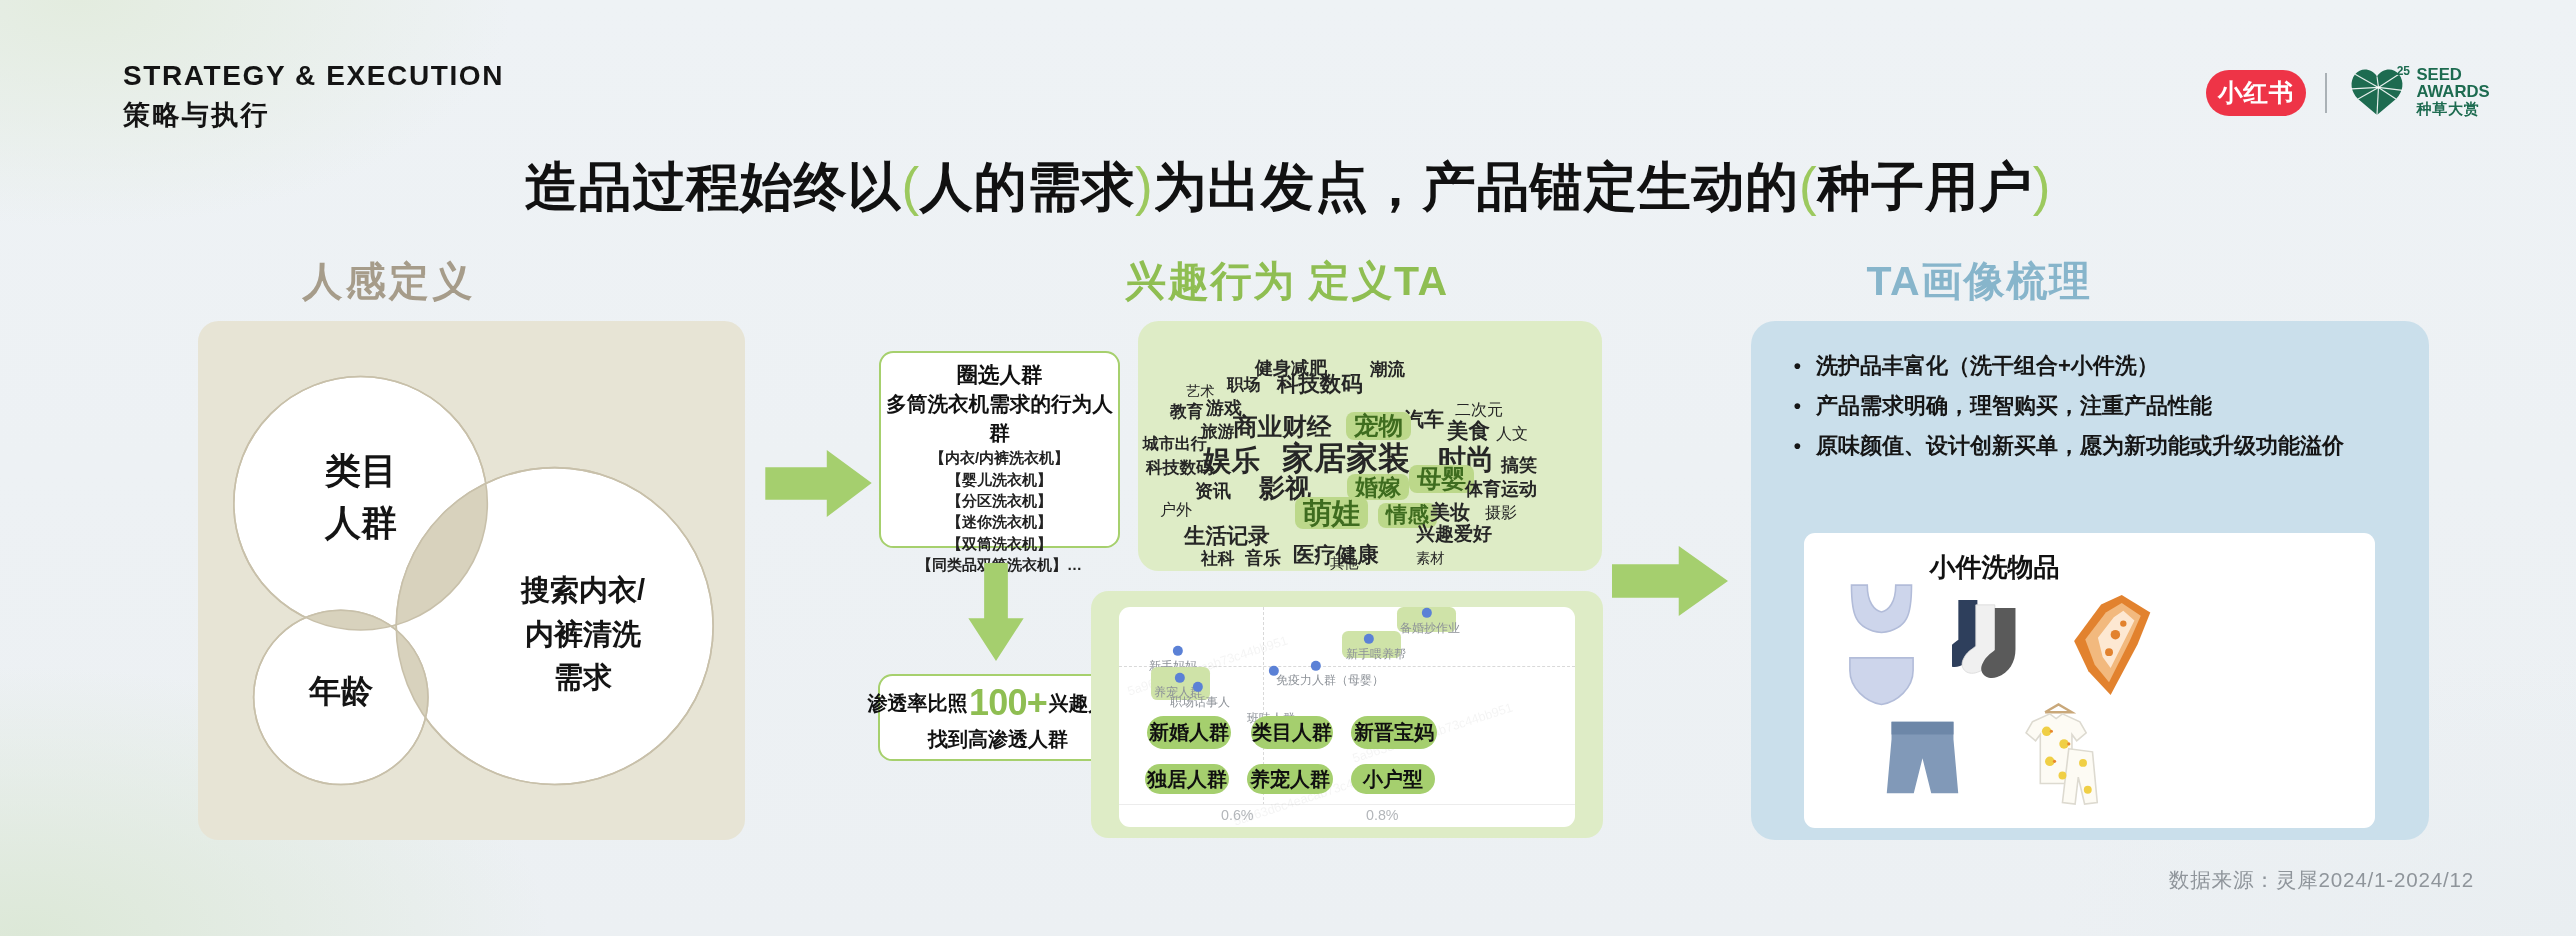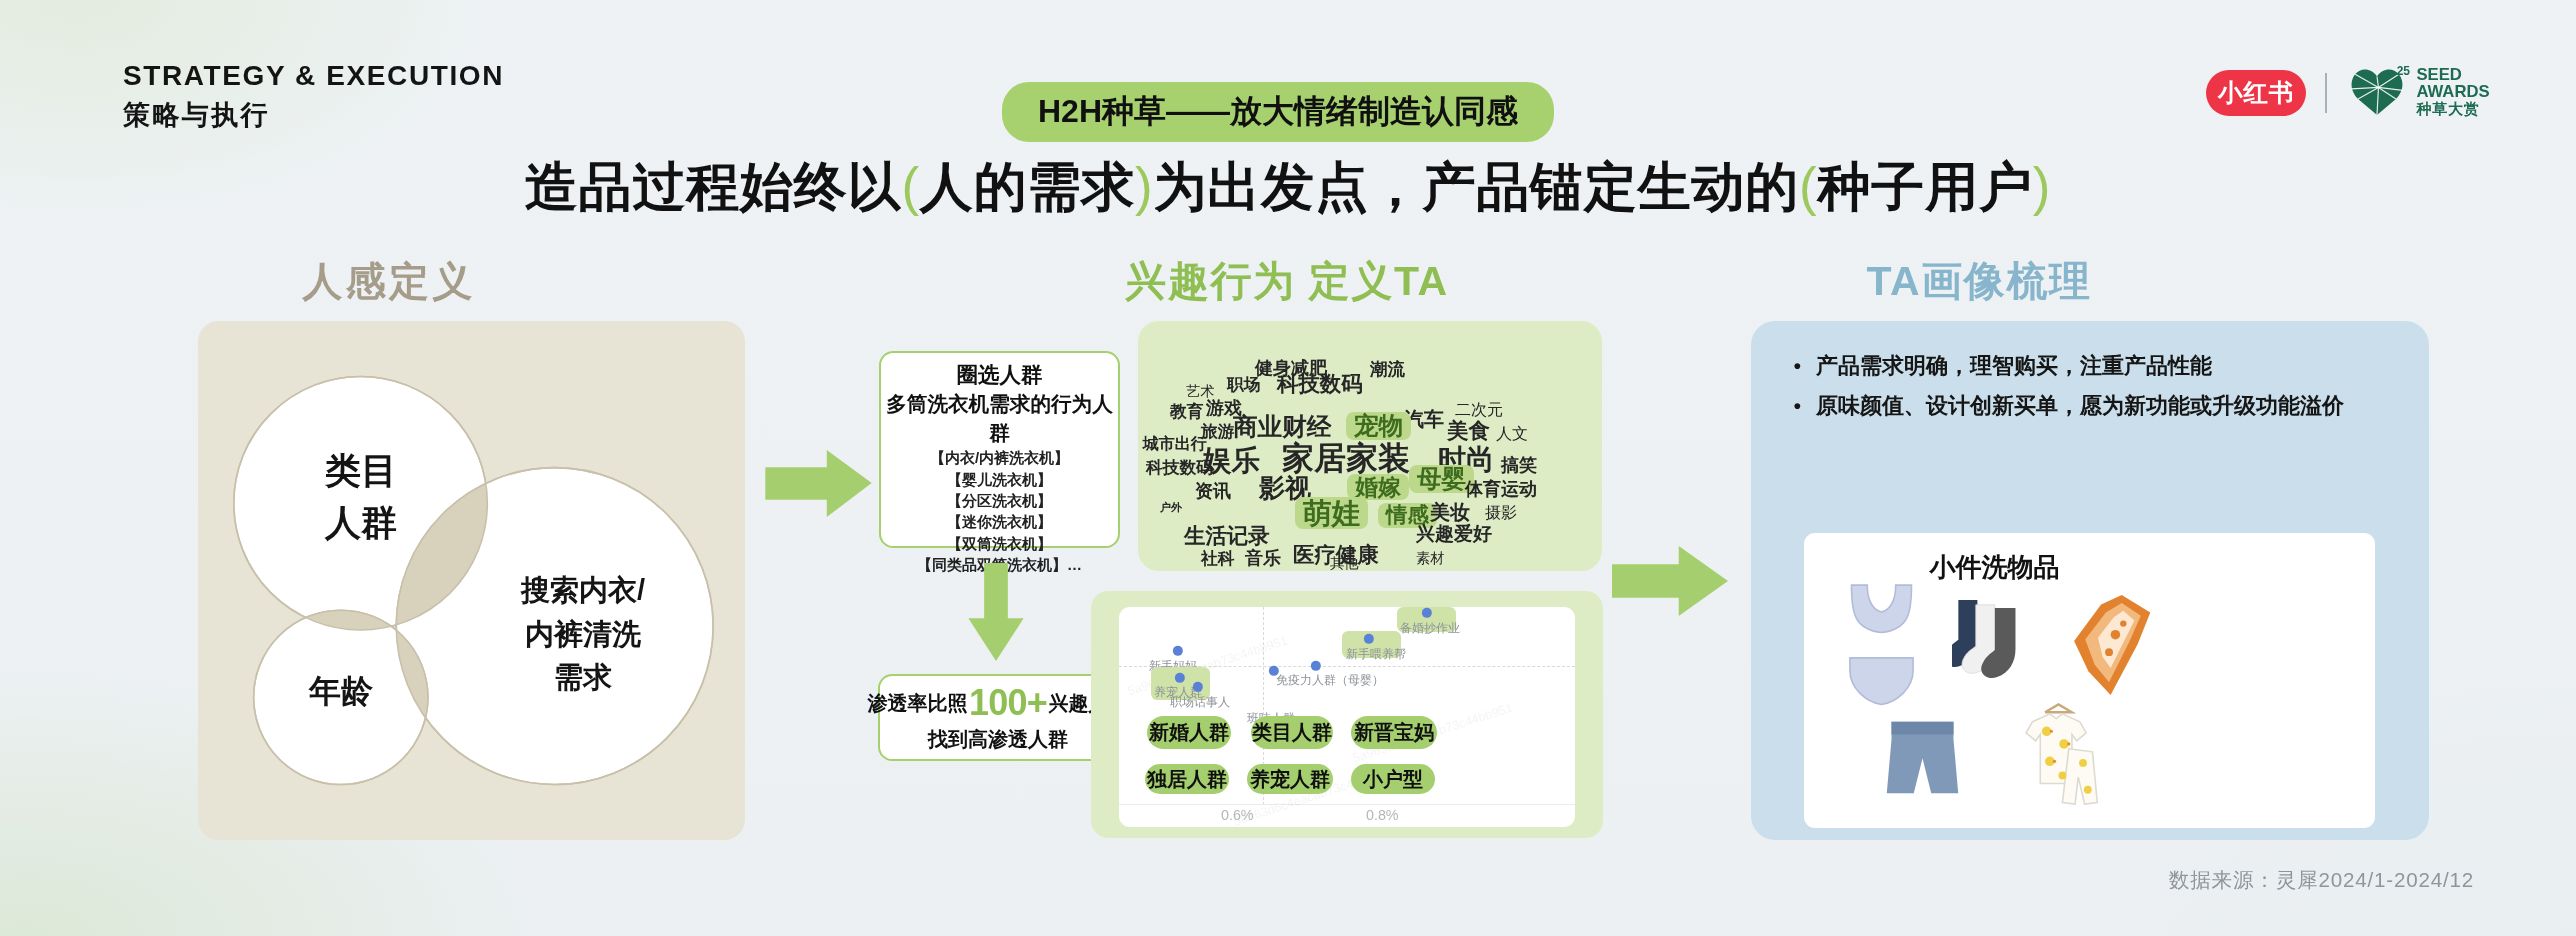--- a/index.html
+++ b/index.html
@@ -108,21 +108,20 @@
 </head>
 <body>
 
 <div class="slide">
 
   <div class="eyebrow">
     <div class="en">STRATEGY &amp; EXECUTION</div>
     <div class="zh">策略与执行</div>
   </div>
 
-  <div class="badge">H2H种草——放大情绪制造认同感</div>
 
   <div class="logos">
     <div class="xhs-logo">
       <span>小红书</span>
     </div>
     <div class="logo-divider"></div>
     <div class="seed-logo">
       <svg width="62" height="51" viewBox="0 0 80 70">
         <path d="M40 13 C33 2 18 0 10 10 C2 20 4 34 14 44 L40 66 L66 44 C76 34 78 20 70 10 C62 0 47 2 40 13 Z" fill="#1d6b50"></path>
         <g stroke="rgba(255,255,255,0.9)" stroke-width="1.6">
@@ -229,21 +228,21 @@
       <span class="wc-word" style="left: 8px; top: 139px; font-size: 16.7px; font-weight: 700;">科技数码</span>
       <span class="wc-word" style="left: 65px; top: 125px; font-size: 28.6px; font-weight: 700;">娱乐</span>
       <span class="wc-word" style="left: 144px; top: 121px; font-size: 32px; font-weight: 700;">家居家装</span>
       <span class="wc-word" style="left: 300px; top: 125px; font-size: 28px; font-weight: 700;">时尚</span>
       <span class="wc-word" style="left: 363px; top: 135px; font-size: 18px; font-weight: 700;">搞笑</span>
       <span class="wc-word" style="left: 57px; top: 161px; font-size: 18px; font-weight: 700;">资讯</span>
       <span class="wc-word" style="left: 121px; top: 154px; font-size: 26px; font-weight: 700;">影视</span>
       <span class="wc-word hl" style="left: 181px; top: 153px; font-size: 23px; font-weight: 700; margin-left: 28px;">婚嫁</span>
       <span class="wc-word hl" style="left: 271px; top: 144px; font-size: 24.6px; font-weight: 700;">母婴</span>
       <span class="wc-word" style="left: 327px; top: 159px; font-size: 18px; font-weight: 700;">体育运动</span>
-      <span class="wc-word" style="left: 22px; top: 181px; font-size: 11px; font-weight: 700;">户外</span>
+      <span class="wc-word" style="left: 22px; top: 181px; font-size: 16px; font-weight: 400;">户外</span>
       <span class="wc-word hl" style="left: 157px; top: 176px; font-size: 28.6px; font-weight: 700;">萌娃</span>
       <span class="wc-word hl" style="left: 240px; top: 182px; font-size: 21.4px; font-weight: 700;">情感</span>
       <span class="wc-word" style="left: 292px; top: 181px; font-size: 20px; font-weight: 700;">美妆</span>
       <span class="wc-word" style="left: 347px; top: 184px; font-size: 16px; font-weight: 400;">摄影</span>
       <span class="wc-word" style="left: 46px; top: 205px; font-size: 21.4px; font-weight: 700;">生活记录</span>
       <span class="wc-word" style="left: 278px; top: 203px; font-size: 19px; font-weight: 700;">兴趣爱好</span>
       <span class="wc-word" style="left: 63px; top: 230px; font-size: 16.7px; font-weight: 700;">社科</span>
       <span class="wc-word" style="left: 107px; top: 228px; font-size: 18px; font-weight: 700;">音乐</span>
       <span class="wc-word" style="left: 155px; top: 224px; font-size: 21.4px; font-weight: 700;">医疗健康</span>
       <span class="wc-word" style="left: 278px; top: 230px; font-size: 14.3px; font-weight: 400;">素材</span>
@@ -298,20 +297,21 @@
         <span class="sc-tick" style="left: 247px;">0.8%</span>
       </div>
   </div>
 
   <svg class="flow-arrow" style="left:1612px;top:546px;" width="116" height="70" viewBox="0 0 146 88">
     <polygon points="0,23 84,23 84,0 146,44 84,88 84,65 0,65" fill="#a5cf6e"></polygon>
   </svg>
 
   <div class="blue-card">
     <ul class="profile-bullets">
+        <li>洗护品丰富化（洗干组合+小件洗）</li>
         <li>产品需求明确，理智购买，注重产品性能</li>
         <li>原味颜值、设计创新买单，愿为新功能或升级功能溢价</li>
       </ul>
 
     <div class="products-card">
       <div class="products-title">小件洗物品</div>
 
       <svg class="product-icon" style="left:41px;top:49px;" width="73" height="128" viewBox="0 0 92 162">
         <path d="M8 4 C8 40 12 60 46 64 C80 60 84 40 84 4 L64 4 C64 26 55 36 46 38 C37 36 28 26 28 4 Z" fill="#cdd5eb" stroke="#b2bcd9" stroke-width="2"></path>
         <path d="M6 96 L86 96 L86 112 C86 134 66 152 46 155 C26 152 6 134 6 112 Z" fill="#cdd5eb" stroke="#b2bcd9" stroke-width="2"></path>

